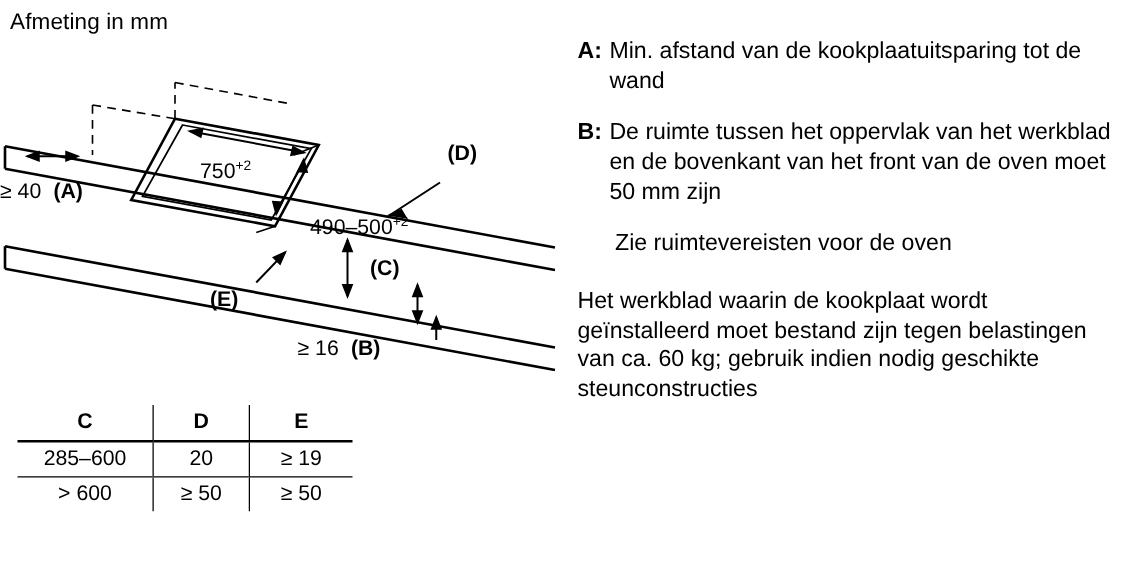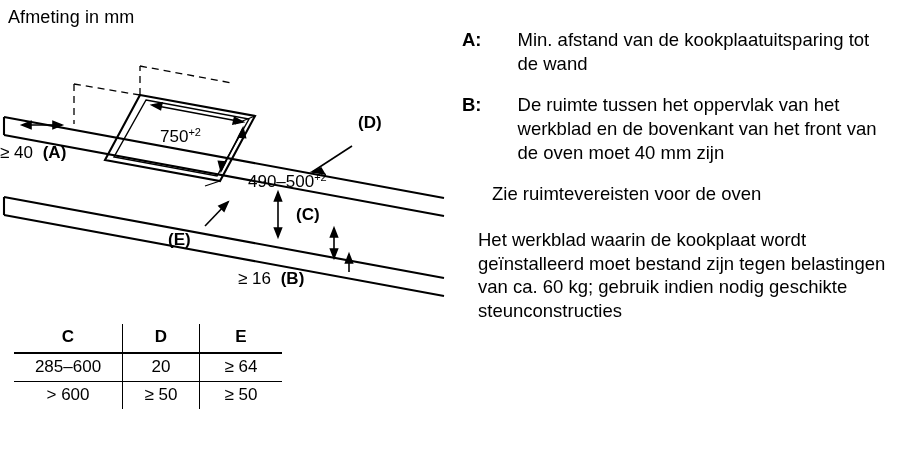--- a/index.html
+++ b/index.html
@@ -90,28 +90,26 @@
     display: flex;
     margin-bottom: 18px;
   }
   .note .key {
     font-weight: bold;
     flex: 0 0 auto;
     margin-right: 6px;
   }
   .note .body {
     flex: 1 1 auto;
-    margin-left: 30px;
   }
   .note-plain {
     padding-left: 30px;
   }
   .note-wide {
     margin-top: 22px;
-    margin-left: 16px;
   }
 </style>
 </head>
 <body>
 
 <div class="page">
 
   <div id="title">Afmeting in mm</div>
 
   <div id="drawing">
@@ -215,36 +213,36 @@
       <tr>
         <th class="c-col">C</th>
         <th class="d-col">D</th>
         <th class="e-col">E</th>
       </tr>
     </thead>
     <tbody>
       <tr>
         <td class="c-col">285–600</td>
         <td class="d-col">20</td>
-        <td class="e-col">≥ 64</td>
+        <td class="e-col">≥ 19</td>
       </tr>
       <tr>
         <td class="c-col">&gt; 600</td>
         <td class="d-col">≥ 50</td>
         <td class="e-col">≥ 50</td>
       </tr>
     </tbody>
   </table>
 
   <div id="notes">
     <div class="note">
       <span class="key">A:</span>
       <span class="body">Min. afstand van de kookplaatuitsparing tot de wand</span>
     </div>
     <div class="note">
       <span class="key">B:</span>
-      <span class="body">De ruimte tussen het oppervlak van het werkblad en de bovenkant van het front van de oven moet 40 mm zijn</span>
+      <span class="body">De ruimte tussen het oppervlak van het werkblad en de bovenkant van het front van de oven moet 50 mm zijn</span>
     </div>
     <div class="note-plain">Zie ruimtevereisten voor de oven</div>
     <div class="note-wide">Het werkblad waarin de kookplaat wordt geïnstalleerd moet bestand zijn tegen belastingen van ca. 60 kg; gebruik indien nodig geschikte steunconstructies</div>
   </div>
 
 </div>
 
 </body></html>

